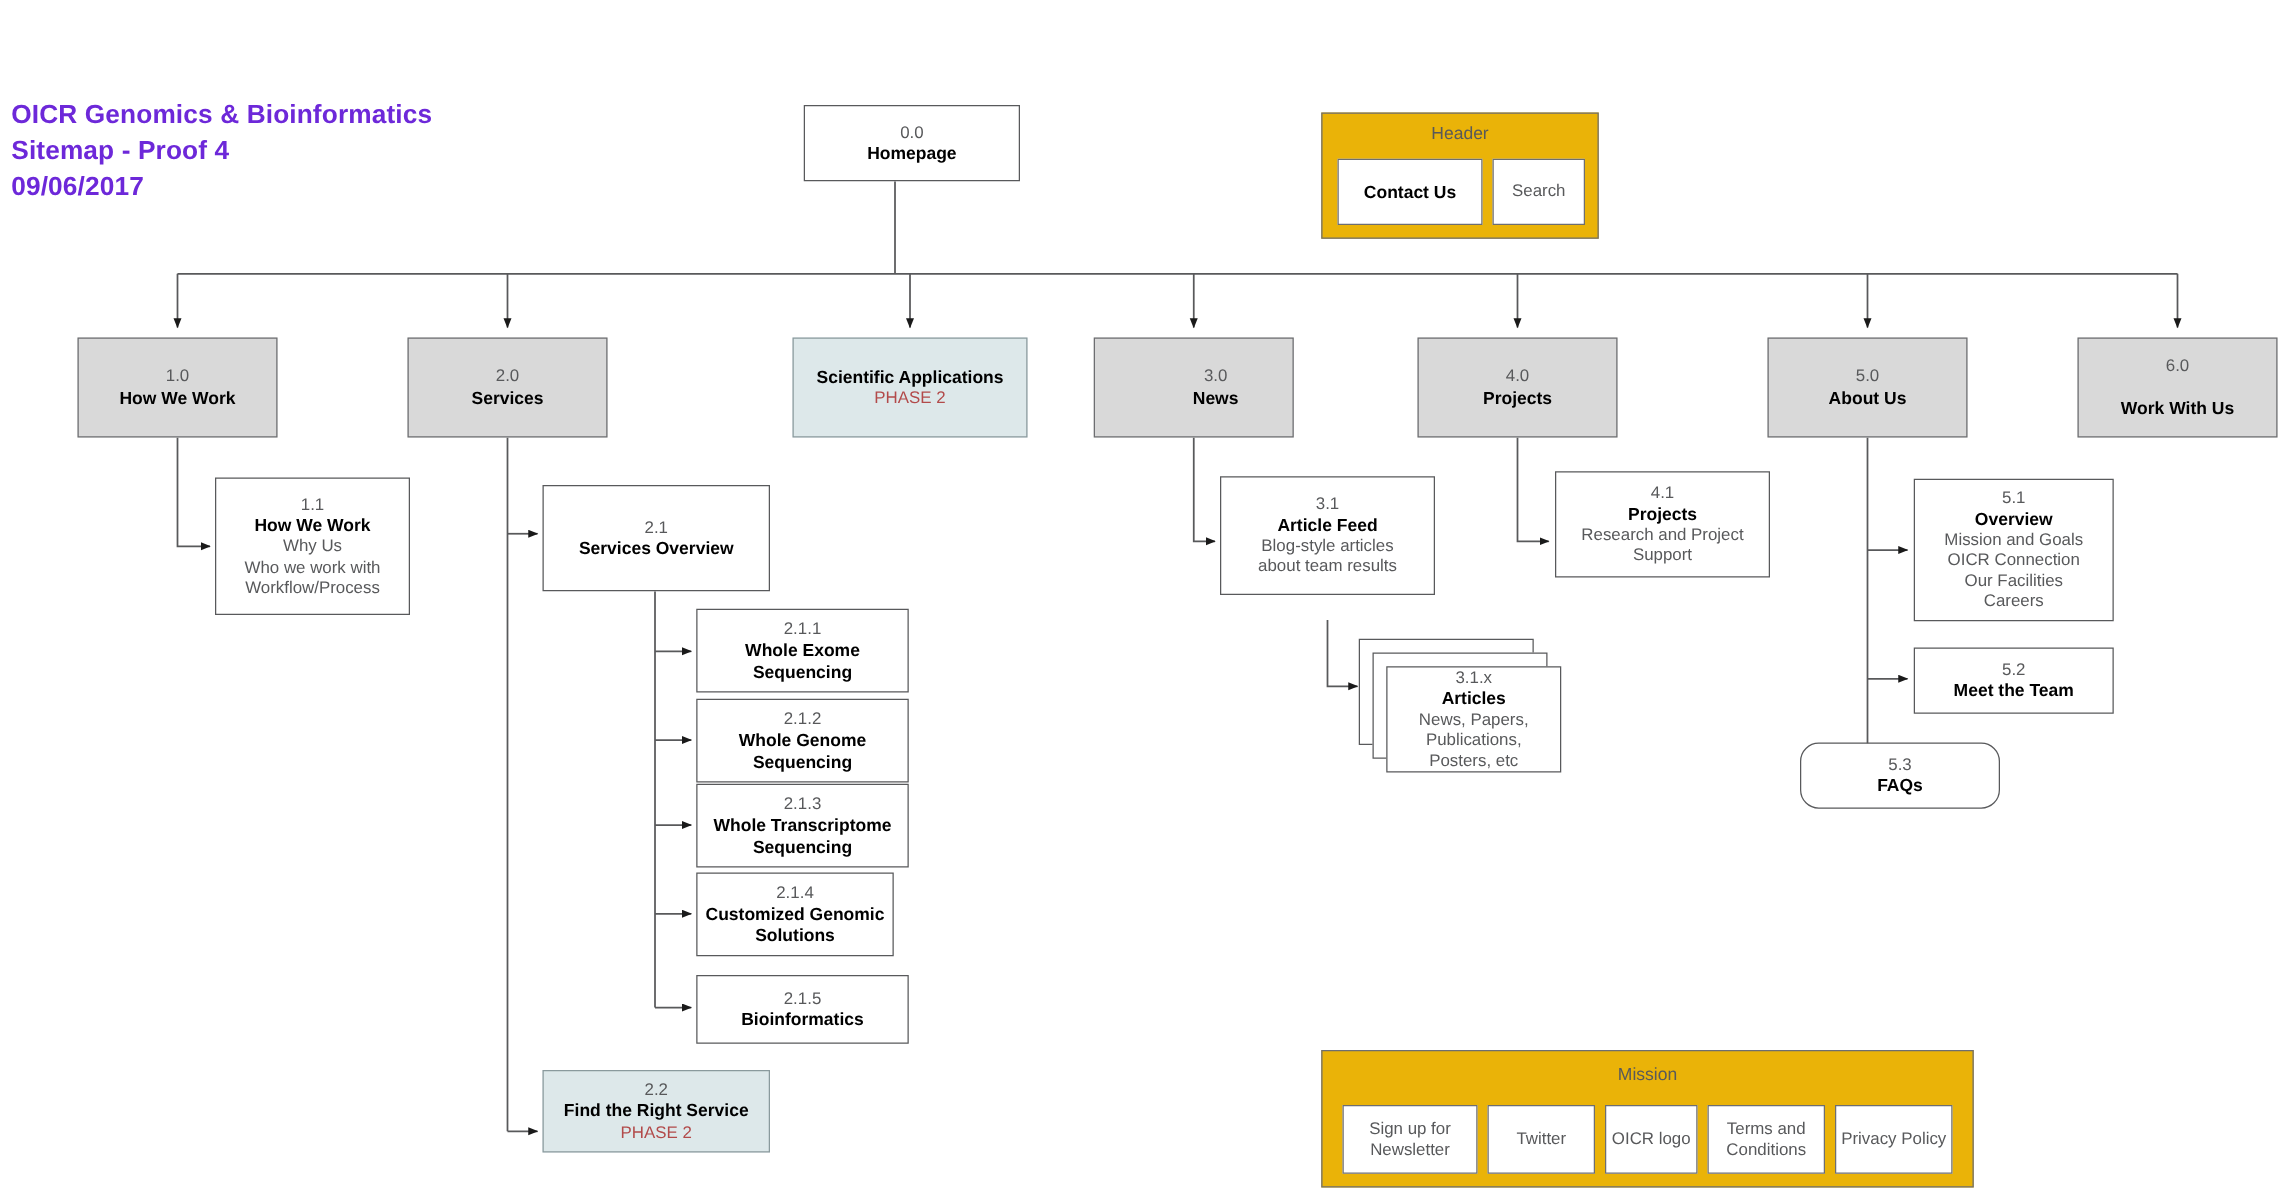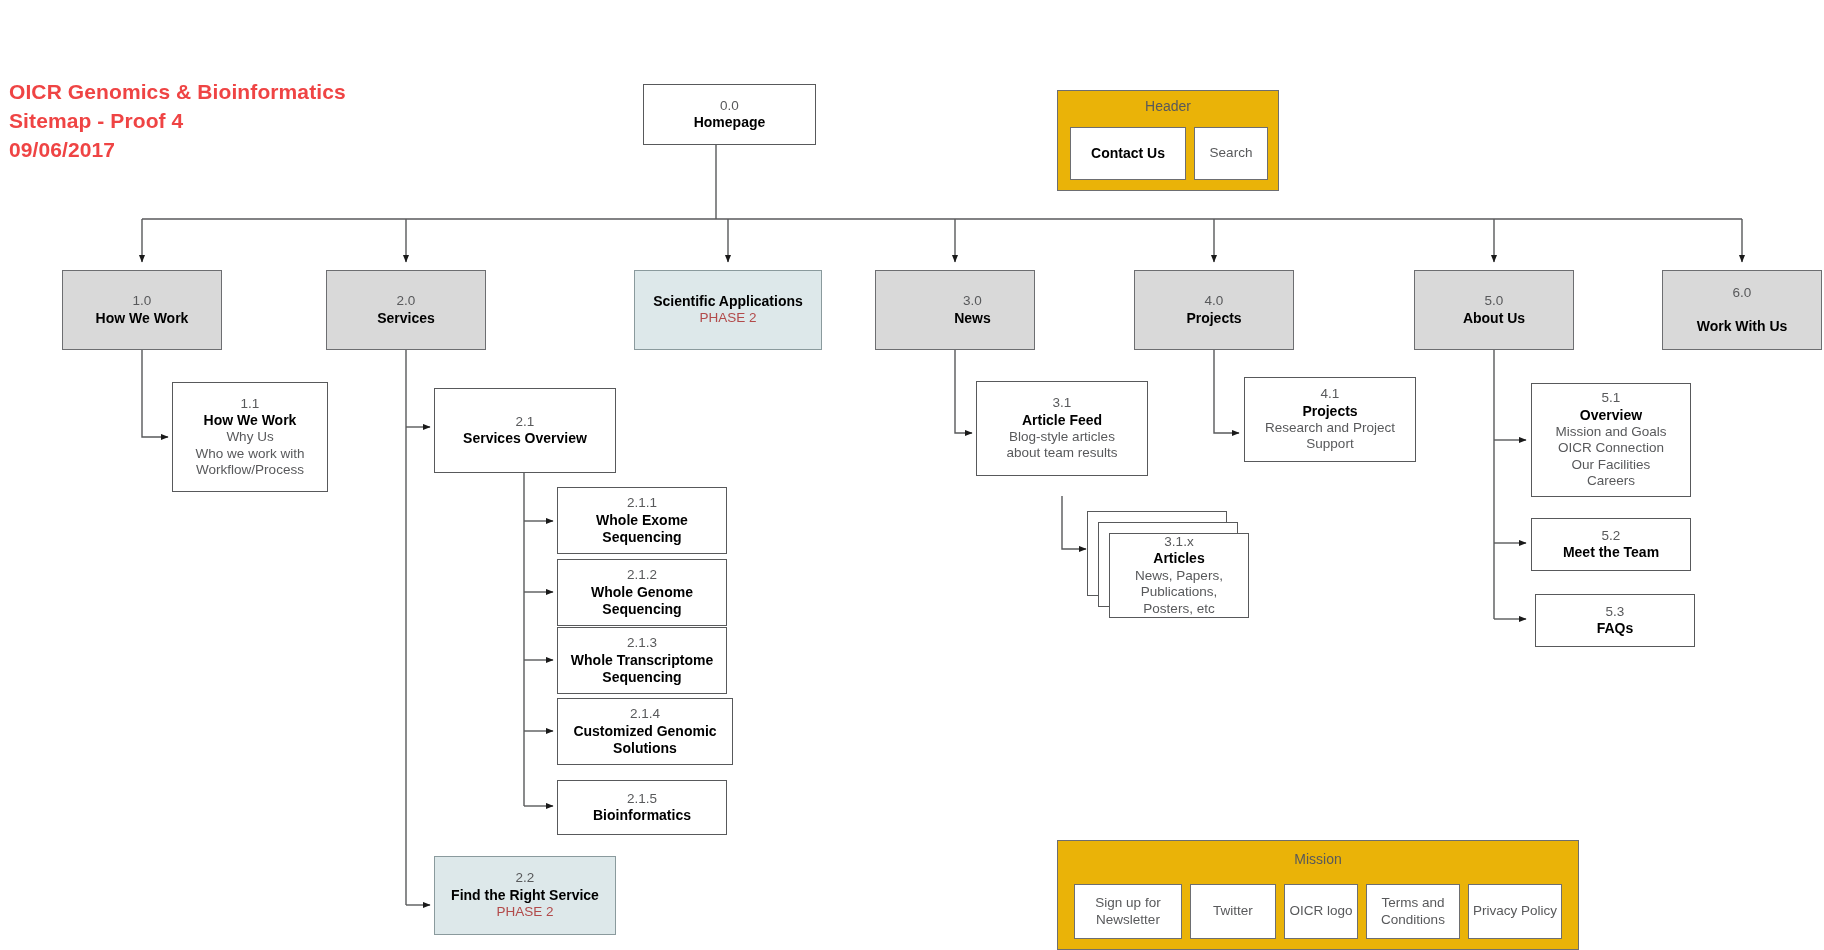--- a/index.html
+++ b/index.html
@@ -9,21 +9,21 @@
     background:#ffffff;
     font-family:"Liberation Sans","DejaVu Sans",sans-serif;
     overflow:hidden;
     position:relative;
   }
   #canvas{position:absolute;left:0;top:0;width:1824px;height:950px;}
 
   
   .title-block{
     position:absolute;left:9px;top:78px;
-    font-size:21px;font-weight:bold;color:#ef4444;
+    font-size:21px;font-weight:bold;color:#6d28d9;
     line-height:1.38;letter-spacing:.1px;
   }
   .title-block div{white-space:nowrap;}
 
   
   .node{
     position:absolute;box-sizing:border-box;
     border:1.4px solid #58595b;
     background:#ffffff;
     display:flex;flex-direction:column;
@@ -189,31 +189,31 @@
   <div class="node" style="left:557px;top:559px;width:170px;height:67px;">
     <span class="num">2.1.2</span>
     <span class="ttl">Whole Genome Sequencing</span>
   </div>
 
   <div class="node" style="left:557px;top:627px;width:170px;height:67px;">
     <span class="num">2.1.3</span>
     <span class="ttl">Whole Transcriptome Sequencing</span>
   </div>
 
-  <div class="node" style="left:557px;top:698px;width:176px;height:67px;">
+  <div class="node" style="left:557px;top:698px;width:158px;height:67px;">
     <span class="num">2.1.4</span>
     <span class="ttl">Customized Genomic Solutions</span>
   </div>
 
   <div class="node" style="left:557px;top:780px;width:170px;height:55px;">
     <span class="num">2.1.5</span>
     <span class="ttl">Bioinformatics</span>
   </div>
 
-  <div class="node phasebox" style="left:434px;top:856px;width:182px;height:79px;">
+  <div class="node phasebox" style="left:434px;top:856px;width:182px;height:66px;">
     <span class="num">2.2</span>
     <span class="ttl">Find the Right Service</span>
     <span class="phase">PHASE 2</span>
   </div>
 
   <div class="node" style="left:976px;top:381px;width:172px;height:95px;">
     <span class="num">3.1</span>
     <span class="ttl">Article Feed</span>
     <span class="sub">Blog-style articles</span>
     <span class="sub">about team results</span>
@@ -243,21 +243,21 @@
     <span class="sub">OICR Connection</span>
     <span class="sub">Our Facilities</span>
     <span class="sub">Careers</span>
   </div>
 
   <div class="node" style="left:1531px;top:518px;width:160px;height:53px;">
     <span class="num">5.2</span>
     <span class="ttl">Meet the Team</span>
   </div>
 
-  <div class="node" style="left:1535px;top:594px;width:160px;height:53px;">
+  <div class="node" style="left:1440px;top:594px;width:160px;height:53px;border-radius:15px;">
     <span class="num">5.3</span>
     <span class="ttl">FAQs</span>
   </div>
 
   <div class="group" style="left:1057px;top:840px;width:522px;height:110px;">
     <div class="group-label" style="top:10px;">Mission</div>
     <div class="chip" style="left:16px;top:43px;width:108px;height:55px;">Sign up for Newsletter</div>
     <div class="chip" style="left:132px;top:43px;width:86px;height:55px;">Twitter</div>
     <div class="chip" style="left:226px;top:43px;width:74px;height:55px;">OICR logo</div>
     <div class="chip" style="left:308px;top:43px;width:94px;height:55px;">Terms and Conditions</div>

